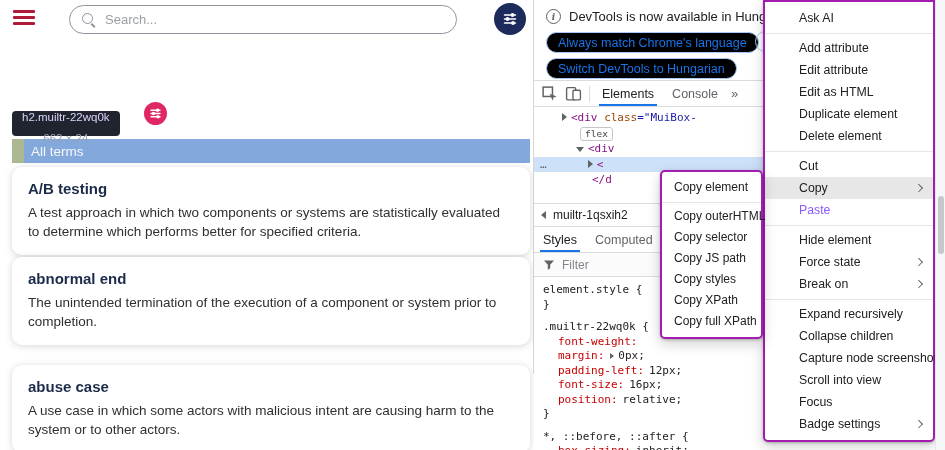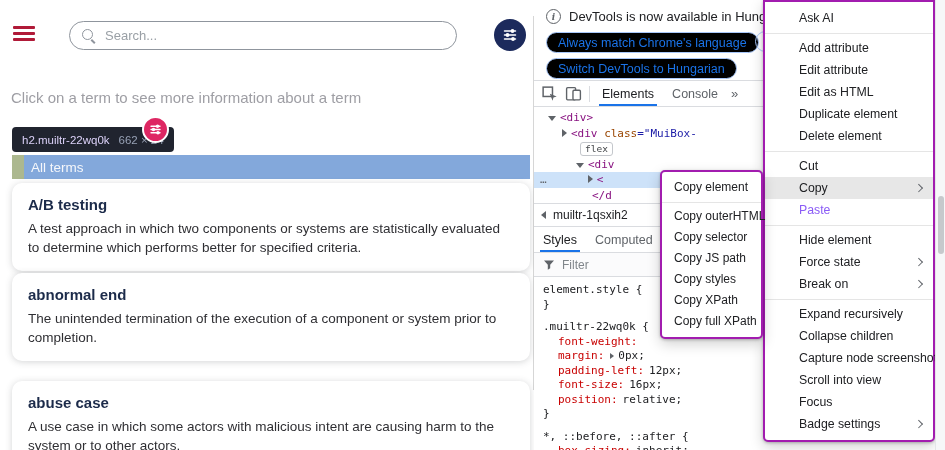--- a/index.html
+++ b/index.html
@@ -1,34 +1,34 @@
 <!DOCTYPE html>
 <html><head>
 <meta charset="utf-8">
 <style>
   * { margin:0; padding:0; box-sizing:border-box; }
   html,body { width:945px; height:450px; }
   body { font-family:"Liberation Sans",sans-serif; background:#fff; }
   .screen { position:relative; width:945px; height:450px; overflow:hidden; background:#fff; }
 
   
-  .site { position:absolute; left:0; top:16px; width:534px; height:374px; background:#fff; border-right:1px solid #D6D6D6; }
+  .site { position:absolute; left:0; top:0; width:534px; height:374px; background:#fff; border-right:1px solid #D6D6D6; }
   .hamburger { position:absolute; left:13px; top:10px; width:22px; height:15px; display:flex; flex-direction:column; justify-content:space-between; cursor:pointer; }
   .hamburger i { display:block; height:3px; background:#B01A38; border-radius:1px; }
   .search-bar { position:absolute; left:69px; top:5px; width:388px; height:29px; border:1px solid #8F959D; border-radius:15px; display:flex; align-items:center; padding:0 12px; gap:9px; cursor:text; background:#fff; }
   .mag { position:relative; width:14px; height:14px; flex:none; }
   .mag::before { content:""; position:absolute; left:0; top:0; width:9px; height:9px; border:1.6px solid #8F959D; border-radius:50%; }
   .mag::after { content:""; position:absolute; left:10px; top:10px; width:5px; height:1.6px; background:#8F959D; transform:rotate(45deg); transform-origin:0 0; }
   .search-ph { color:#9AA0A6; font-size:13px; }
   .fab { border-radius:50%; display:flex; align-items:center; justify-content:center; cursor:pointer; }
   .fab-navy { position:absolute; left:494px; top:3px; width:32px; height:32px; background:#1C2A5C; }
   .fab-pink { position:absolute; left:142px; top:100px; width:27px; height:27px; background:#DE2763; border:2px solid #fff; z-index:6; }
   .instruction { position:absolute; left:11px; top:73px; font-size:15px; color:#9E9EA4; }
   .results { position:absolute; left:11px; top:100px; font-size:15px; font-weight:bold; color:#15152E; }
-  .inspect-tooltip { position:absolute; left:12px; top:111px; height:25px; background:#20242F; border-radius:4px; display:flex; align-items:center; padding:0 10px; gap:9px; z-index:5; white-space:nowrap; }
+  .inspect-tooltip { position:absolute; left:12px; top:111px; height:25px; background:#20242F; border-radius:4px; display:flex; align-items:center; padding:0 10px; gap:9px; z-index:5; white-space:nowrap;flex-direction:column; }
   .tt-sel { color:#DCD2F9; font-size:11.5px; }
   .tt-size { color:#97A1B5; font-size:11.5px; }
   .section-header { position:absolute; left:12px; top:139px; width:518px; height:24px; background:#83A8DB; display:flex; align-items:center; }
   .pad-strip { width:12px; height:100%; background:#ACB88F; flex:none; }
   .section-label { color:#F5F7FB; font-weight:normal; font-size:13.5px; padding-left:7px; }
   .card { position:absolute; left:12px; width:518px; background:#fff; border-radius:10px; box-shadow:0 1px 7px rgba(60,64,67,.22); padding:13px 16px 14px; cursor:pointer; }
   .card:nth-of-type(1){ top:167px; } .card:nth-of-type(2){ top:257px; } .card:nth-of-type(3){ top:365px; }
   .card-title { font-size:15px; font-weight:bold; color:#1C2B4A; margin-bottom:6px; }
   .card-desc { font-size:13.5px; color:#2F2F33; line-height:1.42; }
 
@@ -116,21 +116,20 @@
         <g stroke="#fff" stroke-width="1.5" stroke-linecap="round">
           <line x1="2.5" y1="4" x2="13.5" y2="4"></line>
             <line x1="2.5" y1="8" x2="13.5" y2="8"></line>
             <line x1="2.5" y1="12" x2="13.5" y2="12"></line>
         </g>
         <circle cx="10.5" cy="4" r="1.9" fill="#fff"></circle>
           <circle cx="5.5" cy="8" r="1.9" fill="#fff"></circle>
           <circle cx="11" cy="12" r="1.9" fill="#fff"></circle>
       </svg>
     </div>
-    <div class="instruction">Click on a term to see more information about a term</div>
     <div class="inspect-tooltip">
       <span class="tt-sel">h2.muiltr-22wq0k</span>
       <span class="tt-size">662 × 24</span>
     </div>
     <div class="fab fab-pink">
       <svg width="13" height="13" viewBox="0 0 16 16">
         <g stroke="#fff" stroke-width="1.8" stroke-linecap="round">
           <line x1="2.5" y1="4" x2="13.5" y2="4"></line>
             <line x1="2.5" y1="8" x2="13.5" y2="8"></line>
             <line x1="2.5" y1="12" x2="13.5" y2="12"></line>
@@ -187,23 +186,20 @@
       <span class="vsep"></span>
       <div class="dt-tabs">
 
       <div class="dt-tab active">Elements</div>
           <div class="dt-tab">Console</div>
         </div>
       <span class="more-tabs"></span>
     </div>
 
     <div class="dom-tree">
-      <div class="dom-row pl-a">
-        <span class="tri tri-d"></span><span class="tag">&lt;div&gt;</span>
-      </div>
       <div class="dom-row pl-b">
         <span class="tri tri-r"></span><span class="tag">&lt;div </span><span class="attr">class</span><span class="attr-val">="MuiBox-</span>
       </div>
       <div class="dom-row pl-c">
         <span class="flex-badge">flex</span>
       </div>
       <div class="dom-row pl-d">
         <span class="tri tri-d"></span><span class="tag">&lt;div</span>
       </div>
       <div class="dom-row selected">

